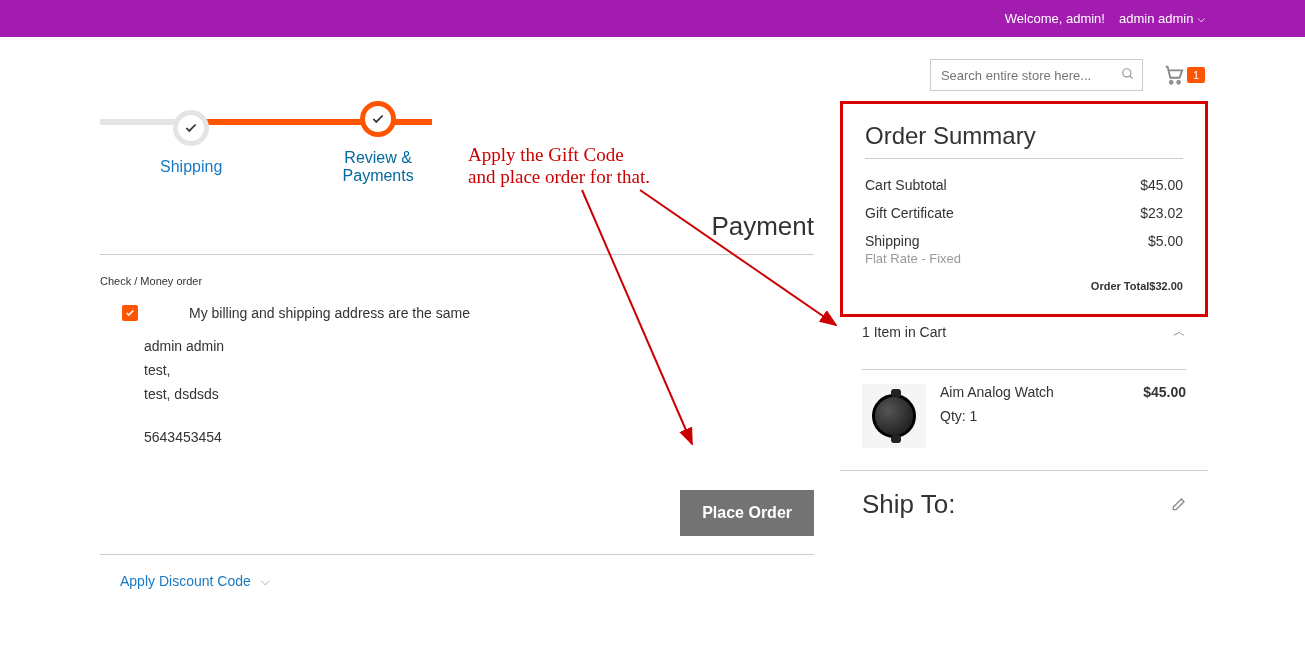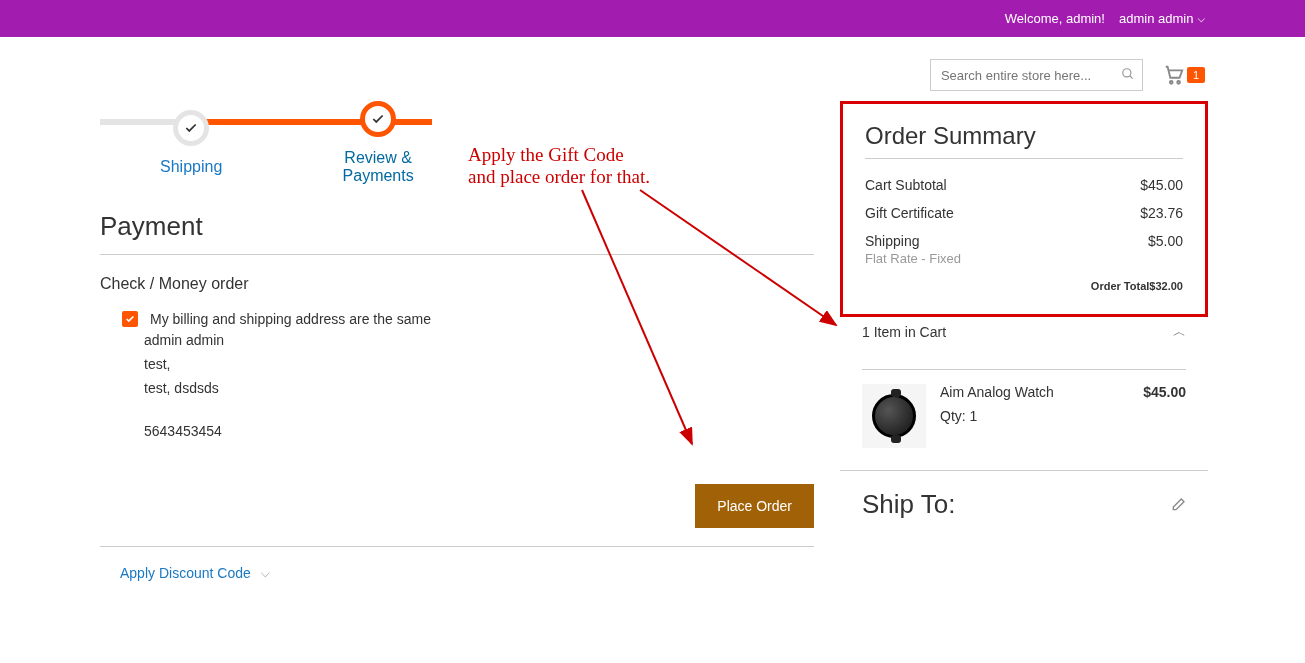--- a/index.html
+++ b/index.html
@@ -29,31 +29,31 @@
   .step { position: relative; z-index: 2; text-align: center; }
   .step-1 { margin-left: 60px; }
   .step-2 { margin-left: 102px; }
   .step-circle { width: 36px; height: 36px; border-radius: 50%; border: 5px solid #ff5501; background: #fff; display: flex; align-items: center; justify-content: center; margin: 0 auto; }
   .step-1 .step-circle { border-color: #e4e4e4; }
   .step-check { width: 14px; height: 14px; }
   .step-label { margin-top: 12px; font-size: 16px; }
   .step-1 .step-label { color: #1979c3; }
   .step-2 .step-label { color: #0369a1; }
 
-  h1.payment-title { font-size: 26px; font-weight: 300; margin-bottom: 12px; }
+  h1.payment-title { font-size: 26px; font-weight: 300; margin-bottom: 12px; text-align: right; }
   .hr { border-top: 1px solid #ccc; margin-bottom: 20px; }
-  .method { font-size: 16px; margin-bottom: 18px; }
+  .method { font-size: 11px; margin-bottom: 18px; }
   .billing-block { padding-left: 22px; }
-  .checkbox-row { display: flex; align-items: center; margin-bottom: 2px; }
+  .checkbox-row { display: flex; align-items: center; margin-bottom: 14px; gap: 39px; }
   .checkbox { width: 16px; height: 16px; background: #ff5501; border-radius: 2px; display: flex; align-items: center; justify-content: center; margin-right: 12px; }
   .checkbox svg { width: 10px; height: 10px; color: #fff; }
   .address { padding-left: 22px; line-height: 1.7; font-size: 14px; color: #333; }
   .address .gap { height: 20px; }
   .place-order-row { display: flex; justify-content: flex-end; margin-top: 40px; }
-  .place-order-btn { background: #a16207; color: #fff; border: none; font-size: 14px; padding: 14px 22px; cursor: pointer; font-weight: 400; }
+  .place-order-btn { background: #737373; color: #fff; border: none; font-size: 16px; padding: 14px 22px; cursor: pointer; font-weight: 700; }
   .hr2 { border-top: 1px solid #ccc; margin-top: 18px; margin-bottom: 18px; }
   .discount-row { display: flex; align-items: center; cursor: pointer; padding-left: 20px; }
   .discount-label { color: #1979c3; margin-right: 10px; }
   .chevron-down { font-size: 12px; color: #999; }
 
   .order-summary { border: 3px solid #d80000; padding: 18px 22px; margin-bottom: 0; }
   .summary-title { font-size: 24px; font-weight: 300; margin-bottom: 8px; }
   .summary-hr { border-top: 1px solid #ccc; margin-bottom: 12px; }
   .summary-row { display: flex; justify-content: space-between; padding: 6px 0; font-size: 14px; }
   .ship-desc { color: #999; font-size: 13px; margin-top: -4px; }
@@ -171,21 +171,21 @@
   <div class="side-col">
     <div class="order-summary">
       <div class="summary-title">Order Summary</div>
       <div class="summary-hr"></div>
       <div class="summary-row">
         <span>Cart Subtotal</span>
         <span>$45.00</span>
       </div>
       <div class="summary-row">
         <span>Gift Certificate</span>
-        <span>$23.76</span>
+        <span>$23.02</span>
       </div>
       <div class="summary-row">
         <span>Shipping</span>
         <span>$5.00</span>
       </div>
       <div class="ship-desc">Flat Rate - Fixed</div>
       <div class="total-row">
         <span>Order Total</span>
         <span>$32.00</span>
       </div>

